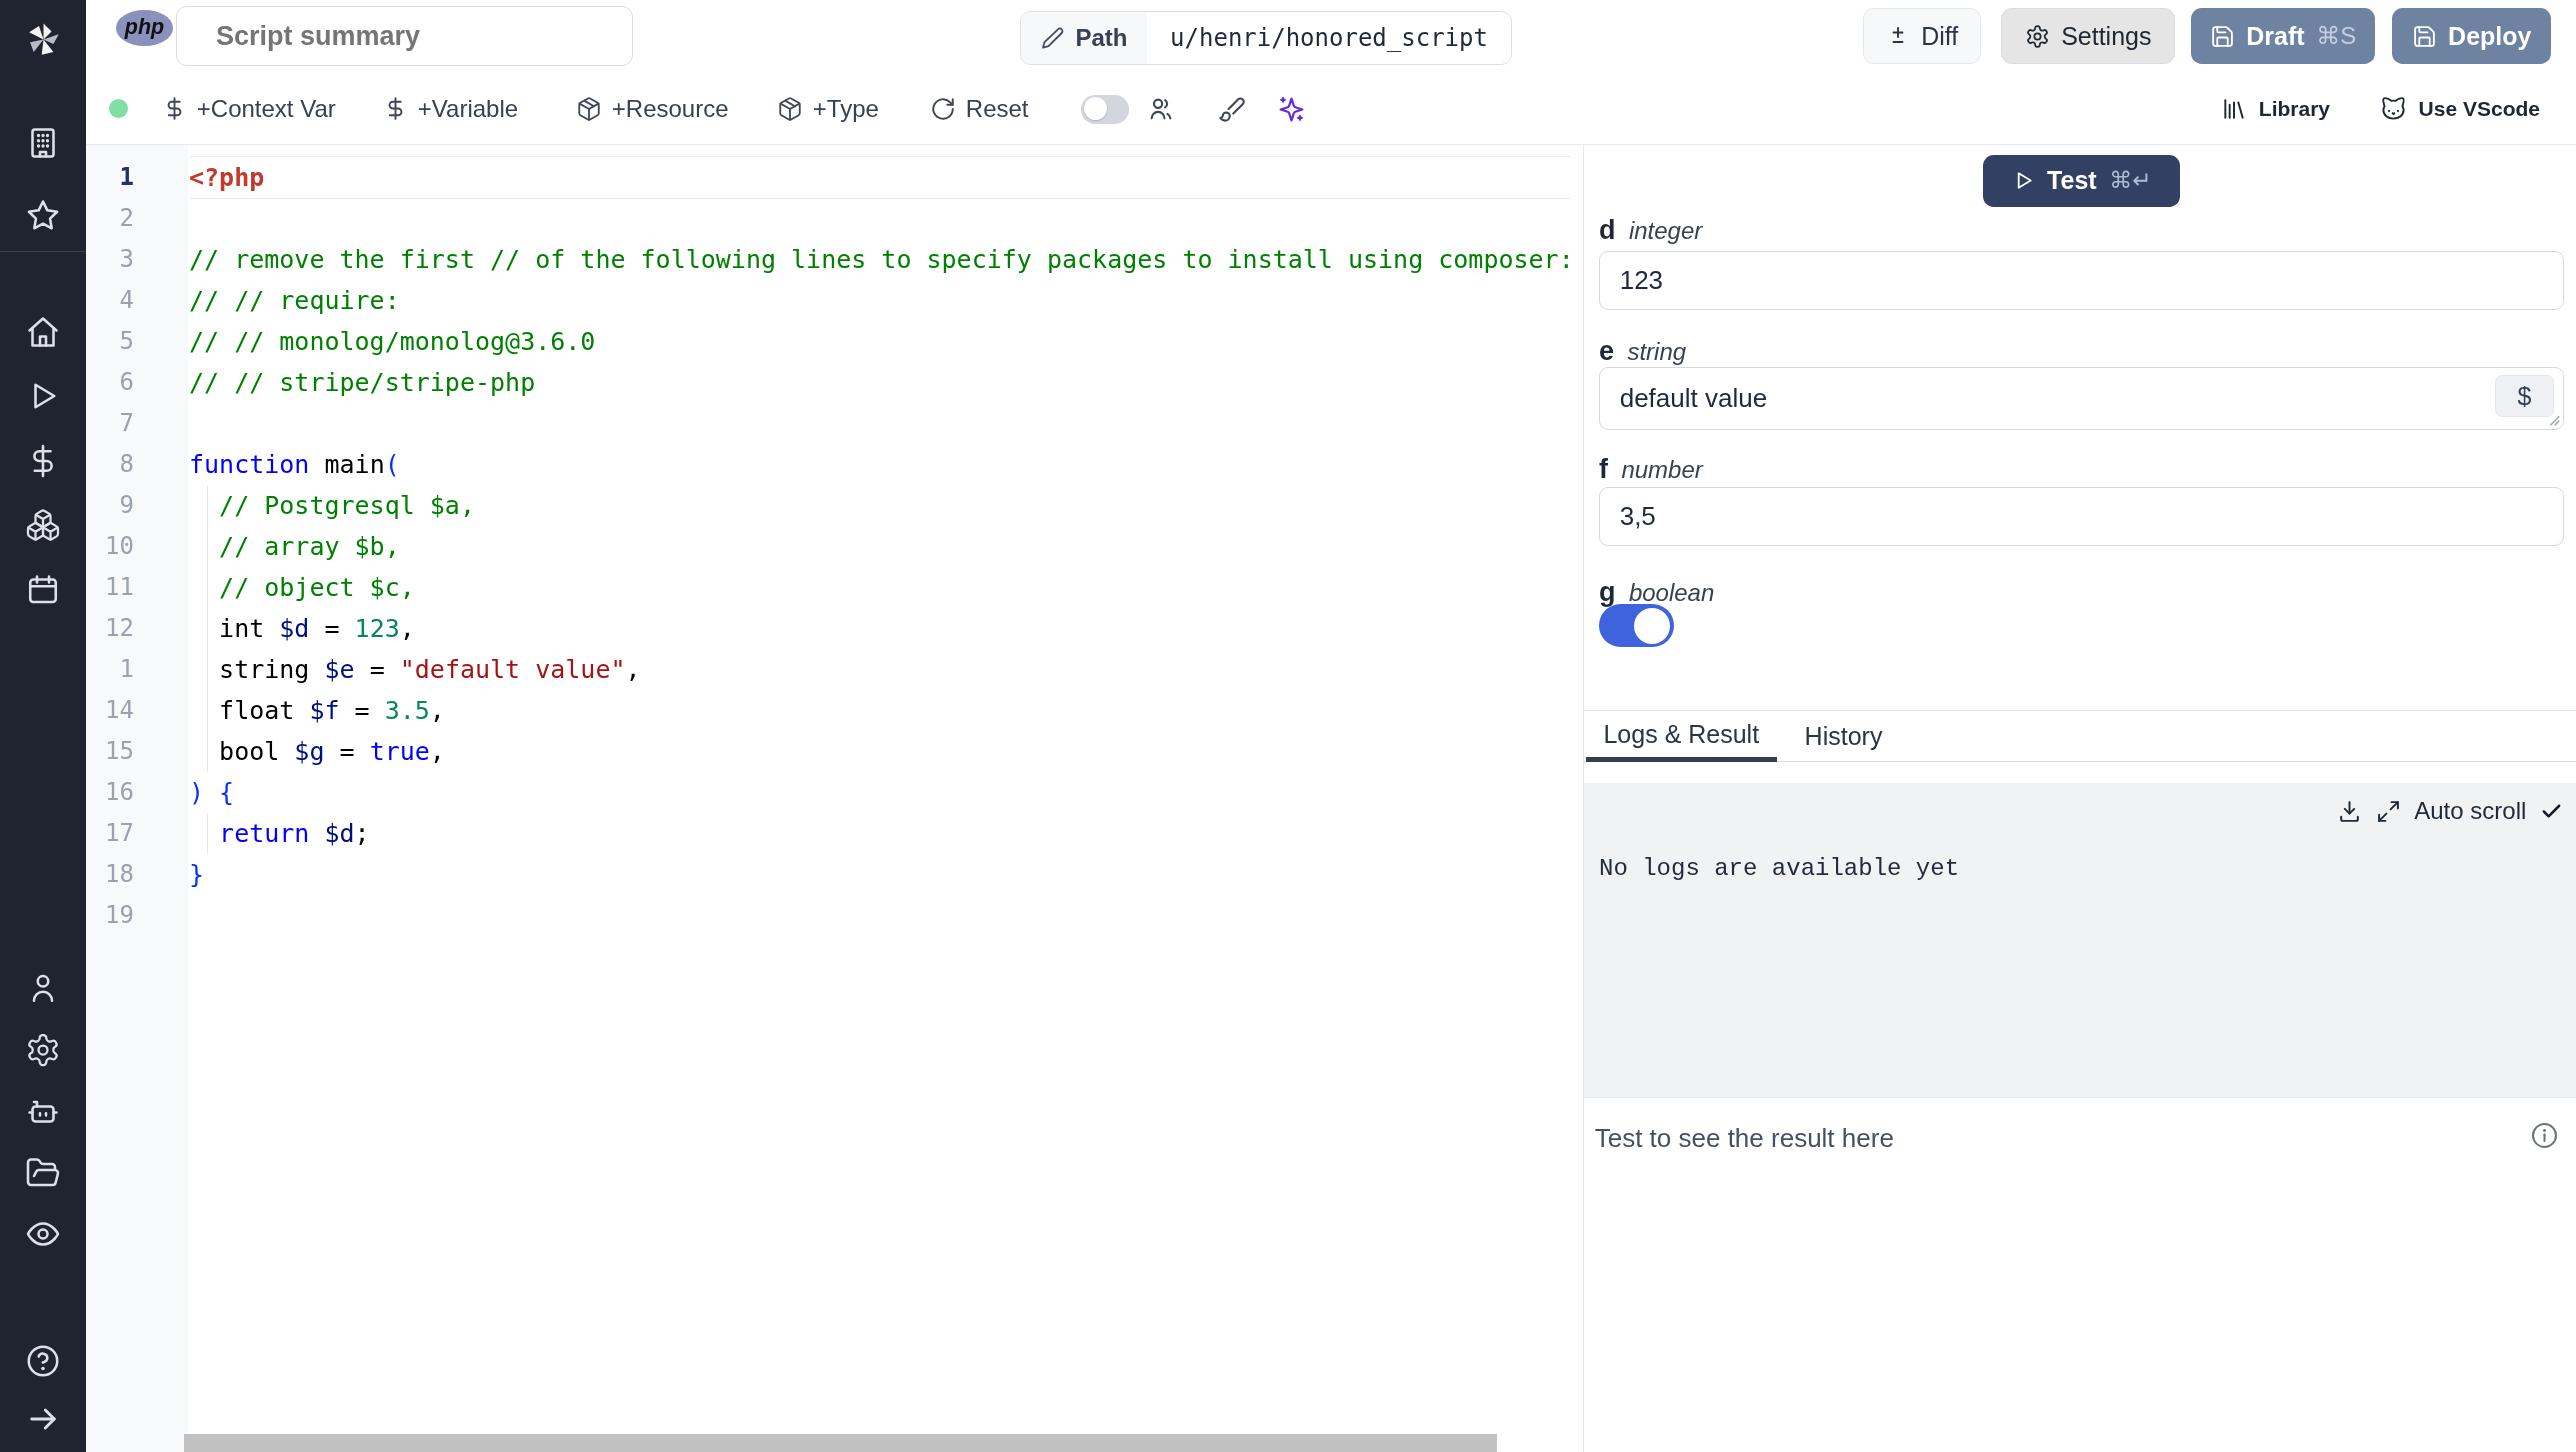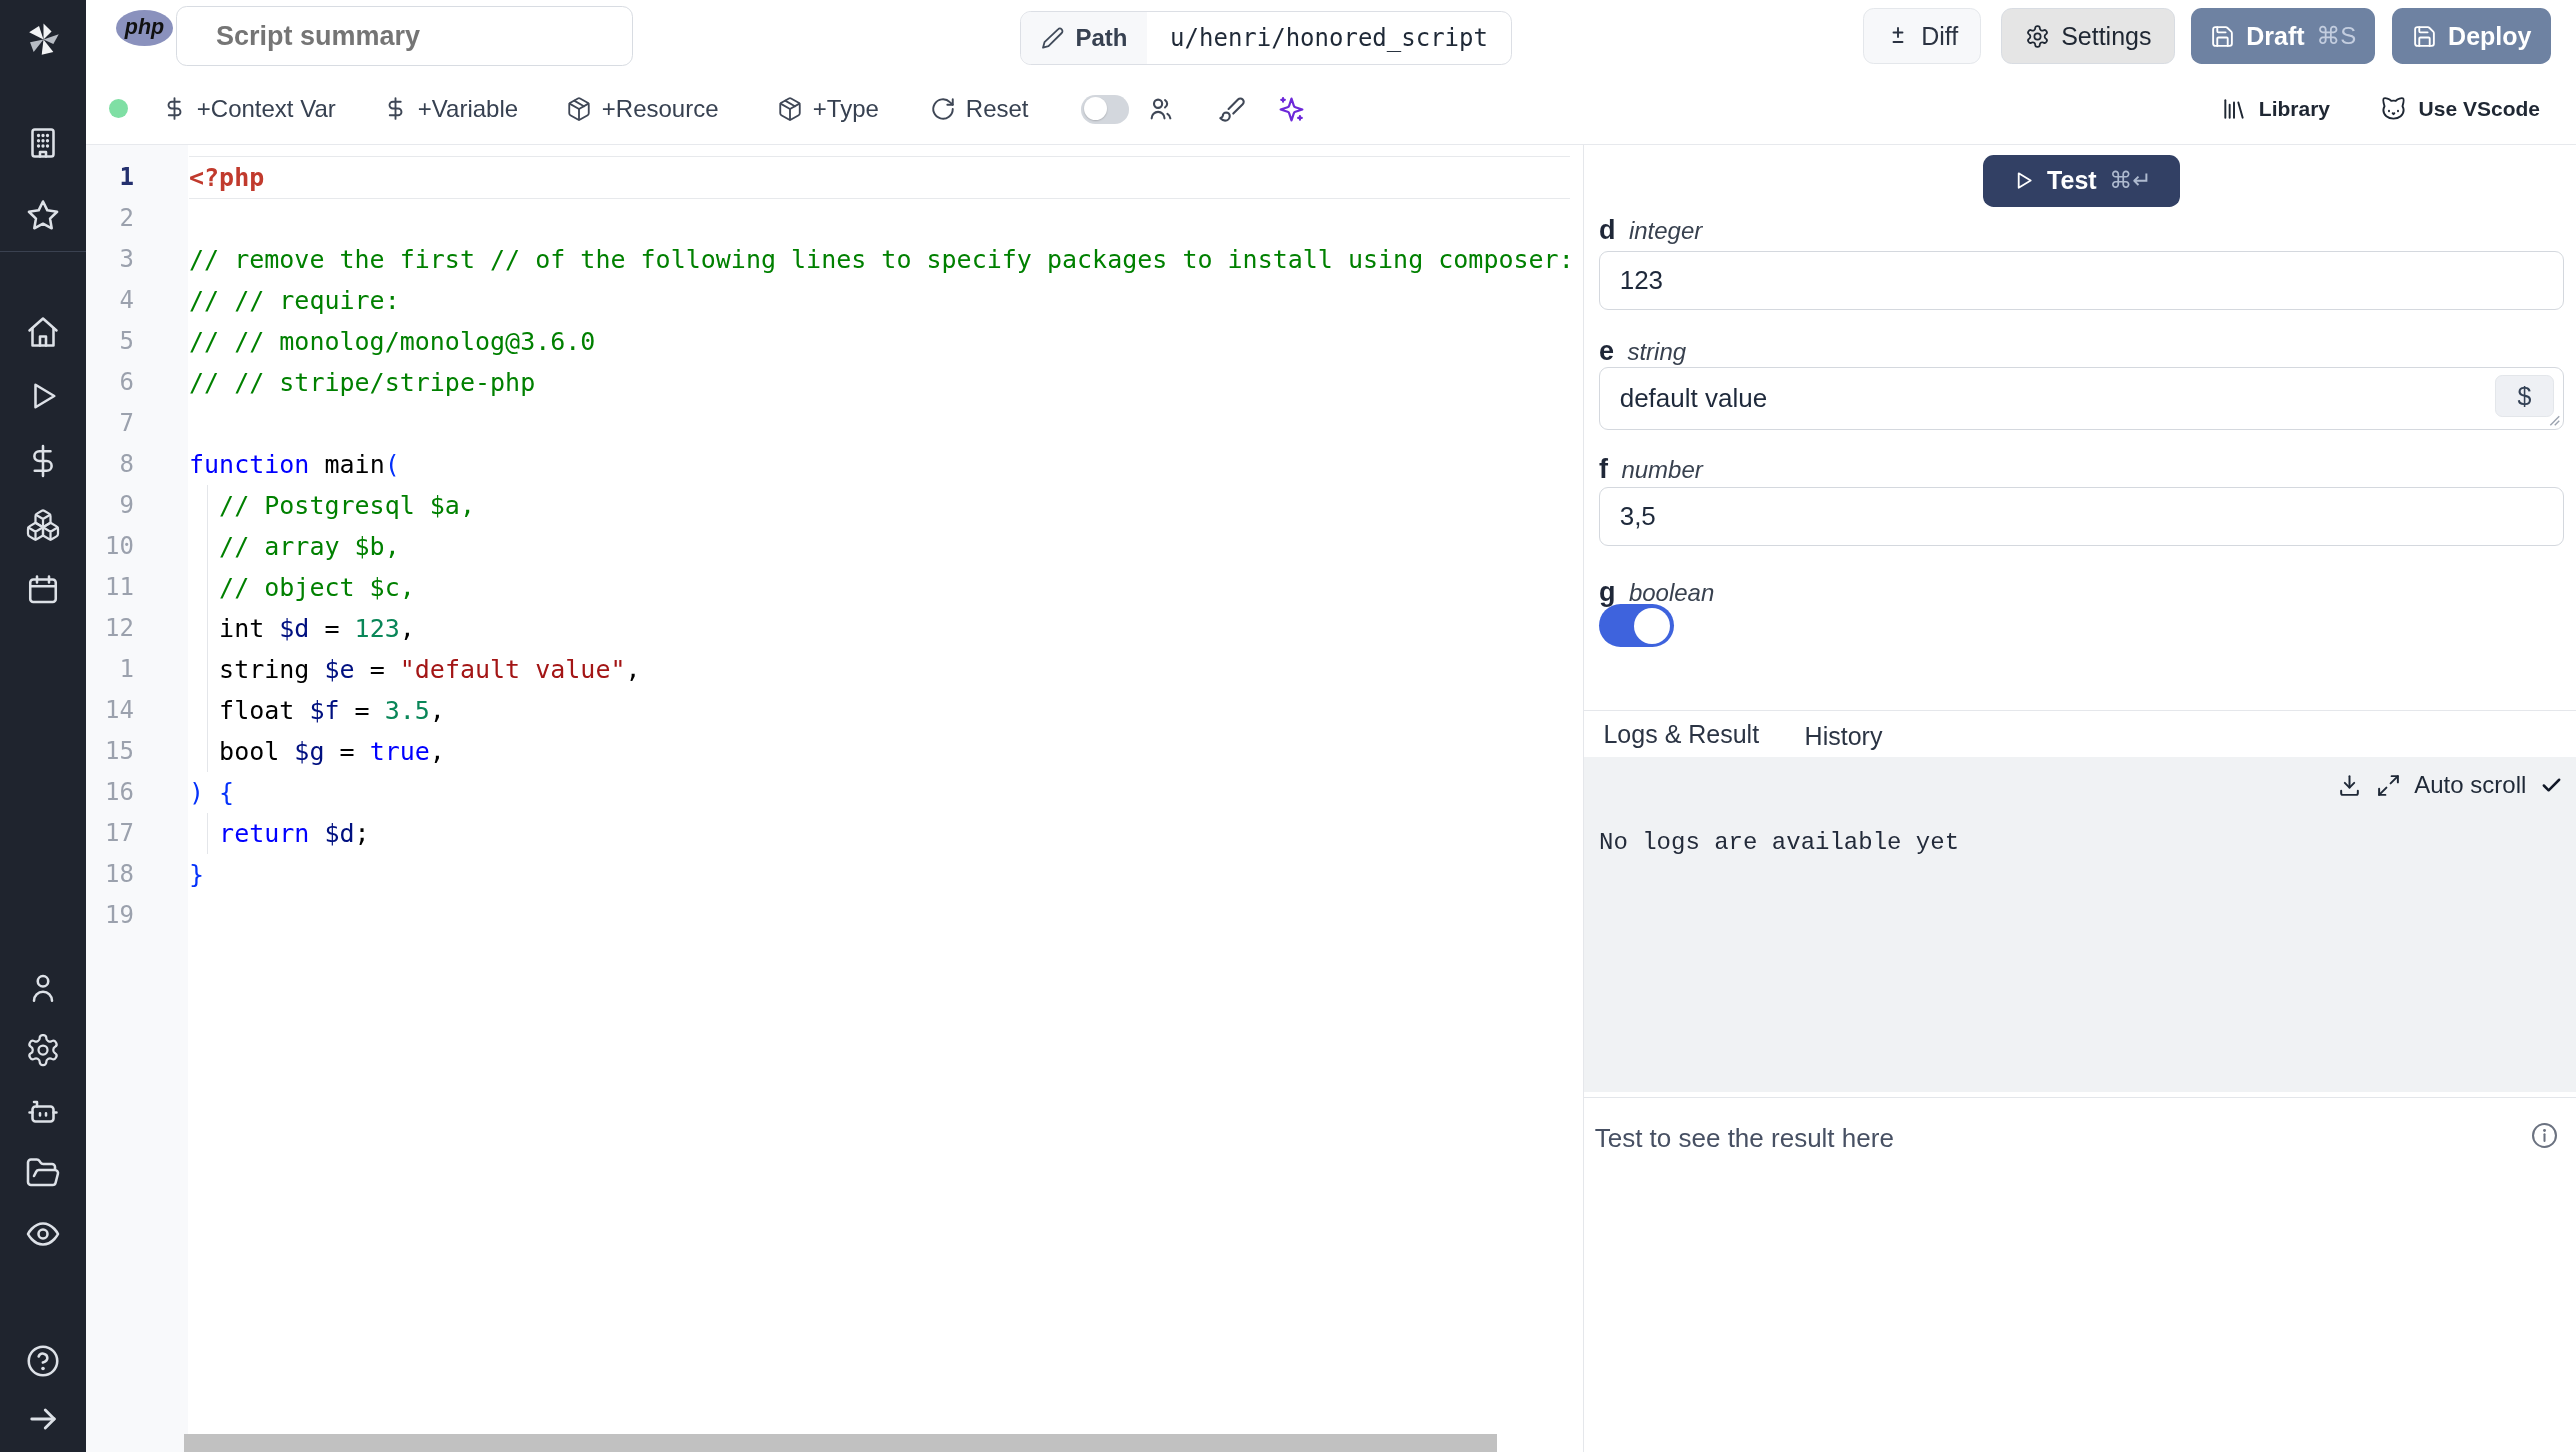--- a/index.html
+++ b/index.html
@@ -81,21 +81,21 @@
   #var-picker-btn{position:absolute;right:9px;top:7.2px;width:57px;height:40px;background:#eef0f4;border:0.9px solid #e3e6ea;
     border-radius:7.2px;display:flex;align-items:center;justify-content:center;font-size:25px;color:#334155;cursor:pointer;}
   #resize-handle{position:absolute;right:1.8px;bottom:1.8px;width:16px;height:16px;cursor:nwse-resize;}
   #toggle-g{position:absolute;left:15px;top:459px;width:75px;height:43px;background:#3e63dd;border-radius:21.5px;cursor:pointer;}
   #toggle-g .knob{position:absolute;right:3.6px;top:3.6px;width:36px;height:36px;background:#fff;border-radius:50%;}
   #rp-divider{position:absolute;left:0;top:565px;width:993px;border-top:0.9px solid #e5e7eb;}
   #tabs{position:absolute;left:0;top:566px;width:993px;height:51px;border-bottom:0.9px solid #d9dce1;box-sizing:border-box;}
   .tab{position:absolute;top:0;height:51px;display:flex;align-items:center;justify-content:center;font-size:25px;color:#2b3444;cursor:pointer;}
   #tab-logs{left:1.8px;width:191px;border-bottom:5.4px solid #333e50;box-sizing:border-box;font-weight:500;}
   #tab-history{left:219px;width:81px;}
-  #logs-panel{position:absolute;left:0;top:612px;width:993px;height:335px;background:#f0f2f4;}
+  #logs-panel{position:absolute;left:0;top:638px;width:993px;height:335px;background:#f0f2f4;}
   #logs-controls{position:absolute;right:14.3px;top:14.3px;display:flex;align-items:center;gap:13.4px;}
   #auto-scroll-label{font-size:24px;color:#1f2937;}
   #no-logs{position:absolute;left:15px;top:72px;font-family:Liberation Mono, monospace;font-size:24px;color:#232b3a;}
   #result-panel{position:absolute;left:0;top:952px;width:993px;height:356px;background:#fff;border-top:0.9px solid #e3e6ea;box-sizing:border-box;}
   #result-msg{position:absolute;left:10.7px;top:25px;font-size:26px;color:#475063;}
   #info-icon{position:absolute;right:18px;top:23px;cursor:pointer;}
 </style>
 </head>
 <body>
 
@@ -269,21 +269,21 @@
       </svg>
       <span>+Context Var</span>
     </div>
     <div class="titem" style="left:297px">
       <svg width="25" height="25" viewBox="0 0 24 24" fill="none" stroke="#3f4756" stroke-width="1.8" stroke-linecap="round" stroke-linejoin="round">
         <path d="M12 2v20"></path>
           <path d="M17 5.5H9.5a3.25 3.25 0 0 0 0 6.5h5a3.25 3.25 0 0 1 0 6.5H6.5"></path>
       </svg>
       <span>+Variable</span>
     </div>
-    <div class="titem" style="left:480px">
+    <div class="titem" style="left:490px">
       <svg width="26" height="26" viewBox="0 0 24 24" fill="none" stroke="#3f4756" stroke-width="1.7" stroke-linecap="round" stroke-linejoin="round">
         <path d="M21 16V8a2 2 0 0 0-1-1.73l-7-4a2 2 0 0 0-2 0l-7 4A2 2 0 0 0 3 8v8a2 2 0 0 0 1 1.73l7 4a2 2 0 0 0 2 0l7-4A2 2 0 0 0 21 16Z"></path>
         <path d="M3.3 7 12 12l8.7-5"></path>
           <path d="M12 22V12"></path>
           <path d="M16.5 9.4 7.55 4.24"></path>
       </svg>
       <span>+Resource</span>
     </div>
     <div class="titem" style="left:691px">
       <svg width="26" height="26" viewBox="0 0 24 24" fill="none" stroke="#3f4756" stroke-width="1.7" stroke-linecap="round" stroke-linejoin="round">

